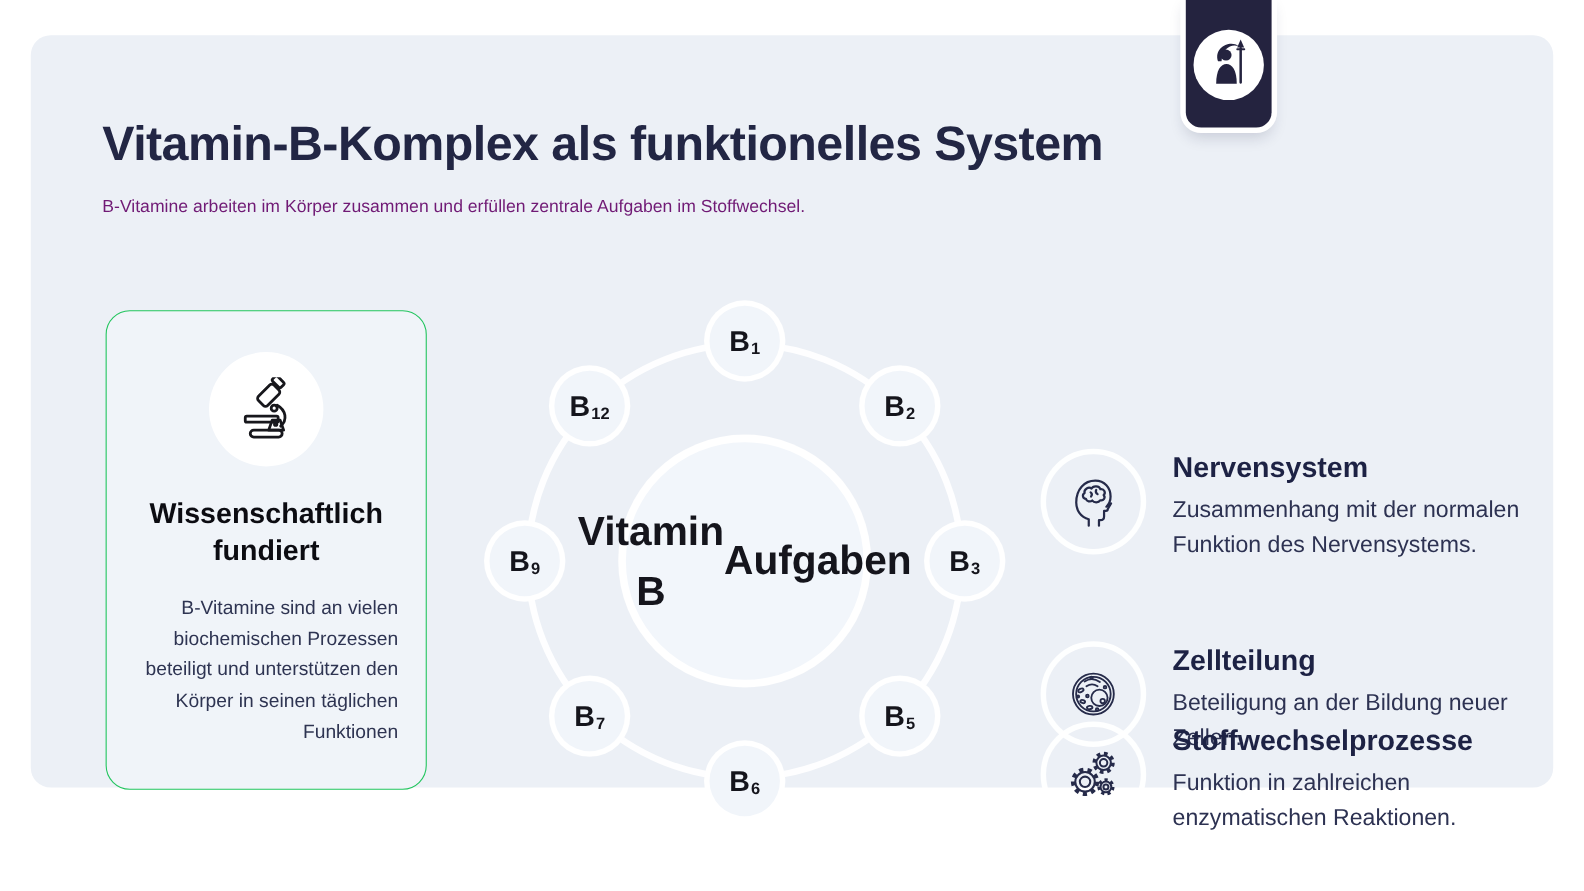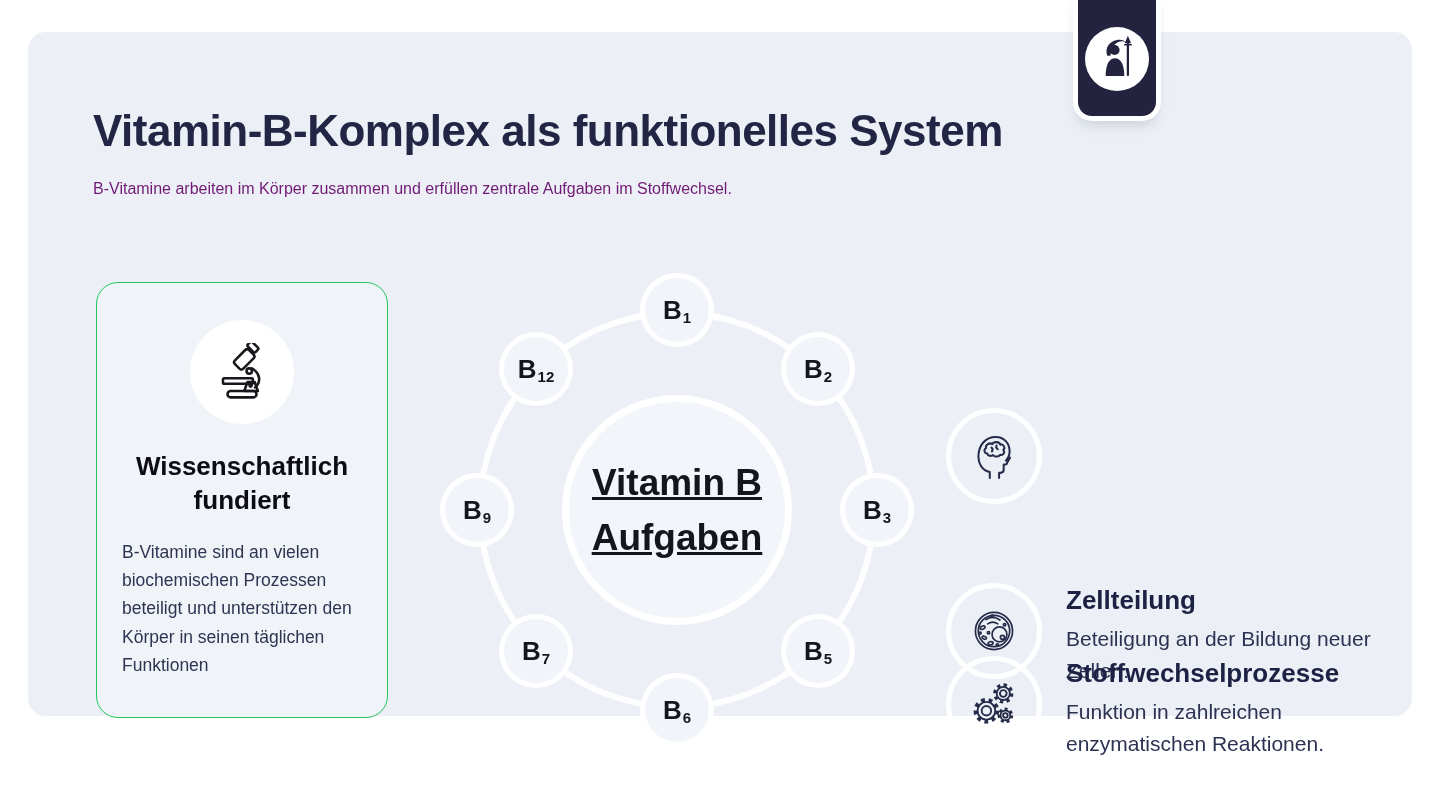--- a/index.html
+++ b/index.html
@@ -41,34 +41,34 @@
   }
   .left-icon-circle {
     width:104px; height:104px; border-radius:50%; background:#ffffff;
     margin:37px auto 0; display:flex; align-items:center; justify-content:center;
   }
   .left-heading {
     margin:26px auto 0; width:240px; text-align:center;
     font-size:26px; font-weight:700; line-height:1.3; color:#0c0c12;
   }
   .left-body {
-    margin:20px auto 0; width:240px; text-align:left;
+    margin:20px auto 0; width:240px; text-align:right;
     font-size:17.5px; line-height:1.62; color:#2e3452;
   }
   
   .diagram { position:absolute; left:409px; top:238px; width:480px; height:480px; }
   .orbit {
     position:absolute; left:40px; top:40px; width:400px; height:400px;
     border:6px solid rgba(255,255,255,.92); border-radius:50%;
   }
   .hub {
     position:absolute; left:125px; top:125px; width:230px; height:230px;
     background:#f2f6fb; border:7px solid rgba(255,255,255,.95); border-radius:50%;
-    display:flex; flex-direction:column; align-items:center; justify-content:center;
-    text-align:center; font-size:37px; font-weight:700; color:#15151c; line-height:1.5;text-decoration:underline;
+    display:flex; flex-direction:row; align-items:center; justify-content:center;
+    text-align:center; font-size:37px; font-weight:700; color:#15151c; line-height:1.5;
   }
   .node {
     position:absolute; width:74px; height:74px; border-radius:50%;
     background:#f1f5fa; border:5px solid rgba(255,255,255,.95);
     display:flex; align-items:center; justify-content:center;
     font-weight:700; color:#15151c;
   }
   .node .nb { font-size:26px; }
   .node .ns { font-size:15px; transform:translateY(7px); margin-left:1px; }
   .node-b1  { left:203px; top:3px; }
@@ -162,20 +162,24 @@
 
 
   <div class="benefit benefit-2">
     <div class="b-icon">
       <svg width="54" height="54" viewBox="0 0 64 64" fill="none" stroke="currentColor" stroke-width="2.4" stroke-linecap="round" stroke-linejoin="round">
         <path d="M27 58 L27 51 C18 49 13.5 41 13.5 33 C13.5 19 22 9.5 34 9.5 C44 9.5 50.5 17 50.5 26.5 C50.5 31 49 34.5 46 37.5 L51 34 L47.5 40 C47.5 41 47 42 45.5 42 L43.5 42 L43.5 48 C43.5 50.5 42 52 39.5 52 L38 52 L38 58"></path>
         <path d="M24 29 C20.5 29 19.5 24.5 22.5 22.8 C21.5 18.5 27 15.5 30 18 C31.5 14.5 38.5 14.8 39.5 18.6 C43.5 17.8 45.8 22.5 43 25 C45.5 27.5 43 31.5 39.3 30.6 C37.8 33.4 32.5 33.4 30.8 30.8 C28.8 32.6 24.5 32 24 29 Z"></path>
         <path d="M29 22 C30.5 23 30.5 25 29.5 26.5"></path>
         <path d="M35 19.5 C34 21.5 35 23 36.5 24"></path>
       </svg>
+    </div>
+    <div class="b-text">
+      <div class="b-heading">Nervensystem</div>
+      <div class="b-body">Zusammenhang mit der normalen Funktion des Nervensystems.</div>
     </div>
   </div>
 
   <div class="benefit benefit-3">
     <div class="b-icon">
       <svg width="54" height="54" viewBox="0 0 64 64" fill="none" stroke="currentColor" stroke-width="2" stroke-linecap="round">
         <circle cx="32" cy="32" r="22"></circle>
         <circle cx="32" cy="32" r="18.6"></circle>
         <circle cx="38.5" cy="36" r="8.8"></circle>
         <circle cx="42" cy="39.5" r="2.4"></circle>

